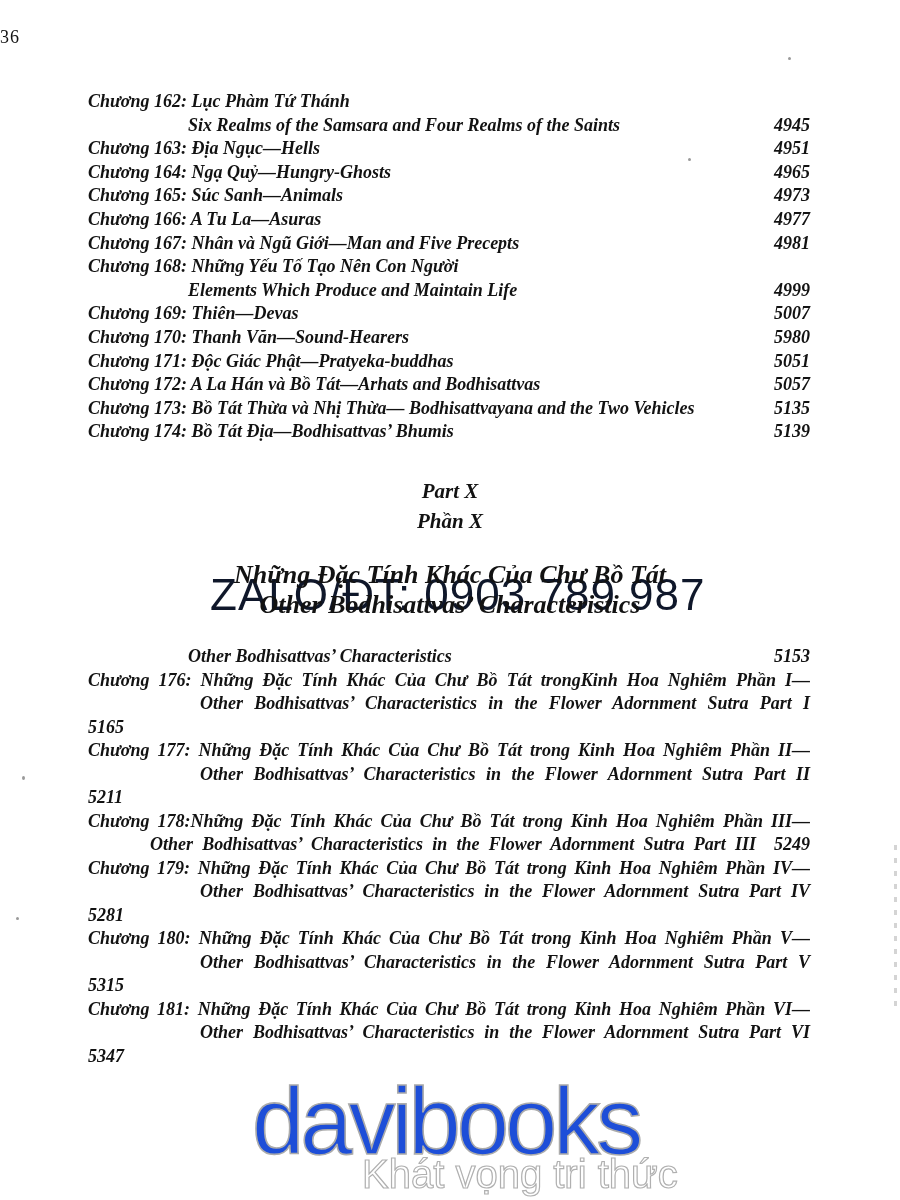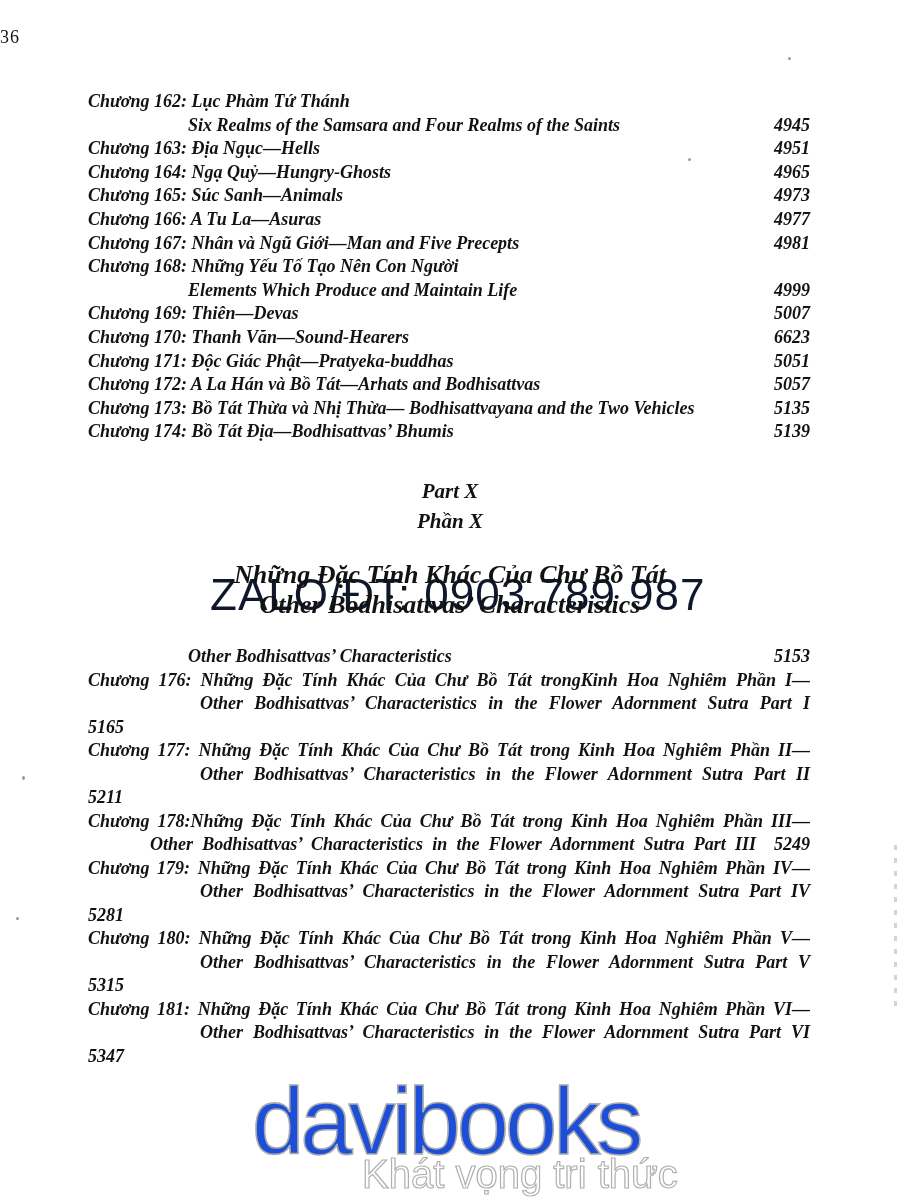--- a/index.html
+++ b/index.html
@@ -110,21 +110,21 @@
     <div class="row indent">
       <span class="t">Elements Which Produce and Maintain Life</span>
       <span class="p">4999</span>
     </div>
     <div class="row">
       <span class="t">Chương 169: Thiên—Devas</span>
       <span class="p">5007</span>
     </div>
     <div class="row">
       <span class="t">Chương 170: Thanh Văn—Sound-Hearers</span>
-      <span class="p">6623</span>
+      <span class="p">5980</span>
     </div>
     <div class="row">
       <span class="t">Chương 171: Độc Giác Phật—Pratyeka-buddhas</span>
       <span class="p">5051</span>
     </div>
     <div class="row">
       <span class="t">Chương 172: A La Hán và Bồ Tát—Arhats and Bodhisattvas</span>
       <span class="p">5057</span>
     </div>
     <div class="row">

